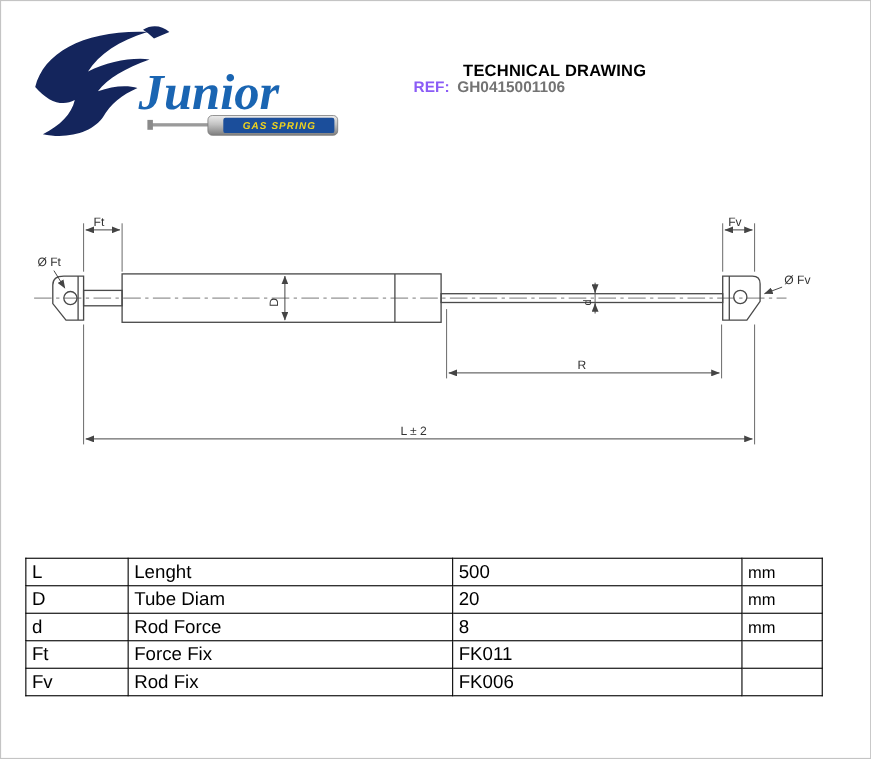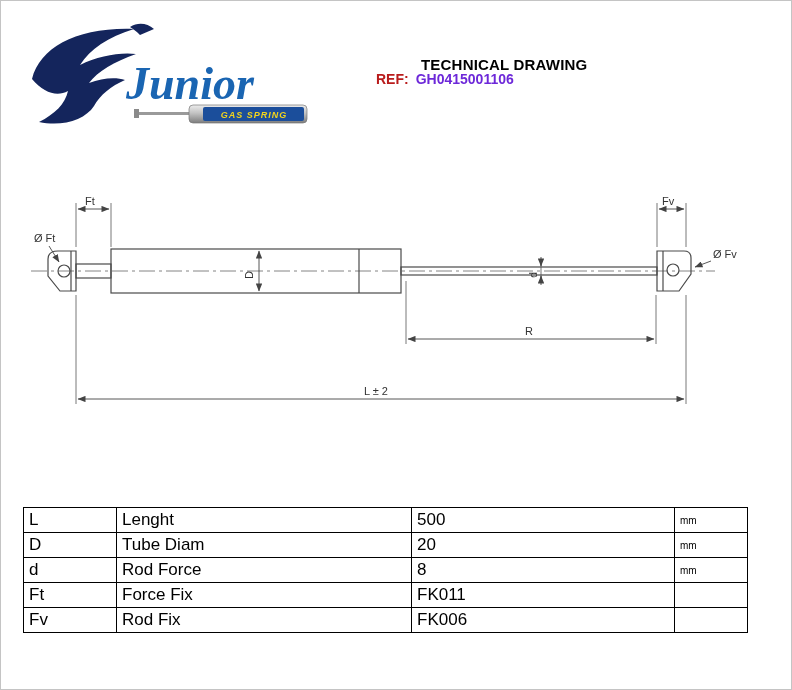--- a/index.html
+++ b/index.html
@@ -12,22 +12,22 @@
   }
 
   
   .doc-title {
     position:absolute; left:420px; top:9px;
     font-size:15px; font-weight:bold; color:#000; letter-spacing:.2px;
     white-space:nowrap;
     margin-top:46px;
   }
   .ref-line { position:absolute; left:375px; top:70px; font-size:14px; font-weight:bold; white-space:nowrap; }
-  .ref-label { color:#b91c1c; margin-right:7px; }
-  .ref-value { color:#6d28d9; }
+  .ref-label { color:#8b5cf6; margin-right:7px; }
+  .ref-value { color:#737373; }
 
   
   .logo-svg { position:absolute; left:25px; top:20px; }
 
   
   .drawing-svg { position:absolute; left:0; top:160px; }
   .drawing-svg text { font-family:"Liberation Sans", sans-serif; fill:#333; }
   .part { fill:none; stroke:#4a4a4a; stroke-width:1.2; }
   .dim  { stroke:#444; stroke-width:0.9; fill:none; }
   .ext  { stroke:#555; stroke-width:0.8; }
@@ -38,21 +38,21 @@
     position:absolute; left:22px; top:506px; width:724px;
     border-collapse:collapse; table-layout:fixed;
     font-size:17px; color:#000;
   }
   .spec-table td {
     border:1px solid #000; height:25px; padding:0 5px;
     white-space:nowrap; overflow:hidden; vertical-align:middle;
   }
   .cell-label { border-right:1px dashed #555;margin-left:24px; }
   .cell-value { border-left:1px dashed #555; text-align:left; }
-  .cell-unit  { font-size:10px; padding-left:3px; }
+  .cell-unit  { font-size:15px; padding-left:3px; }
 </style>
 </head>
 <body>
 
 <div class="page">
 
   <svg class="logo-svg" width="300" height="120" viewBox="0 0 300 120">
     <defs>
       <linearGradient id="metal" x1="0" y1="0" x2="0" y2="1">
         <stop offset="0" stop-color="#ececec"></stop>

